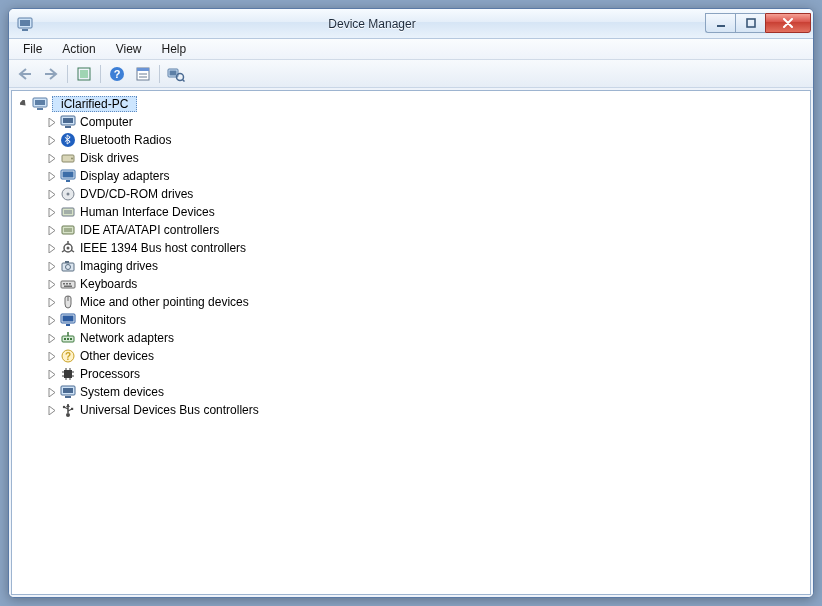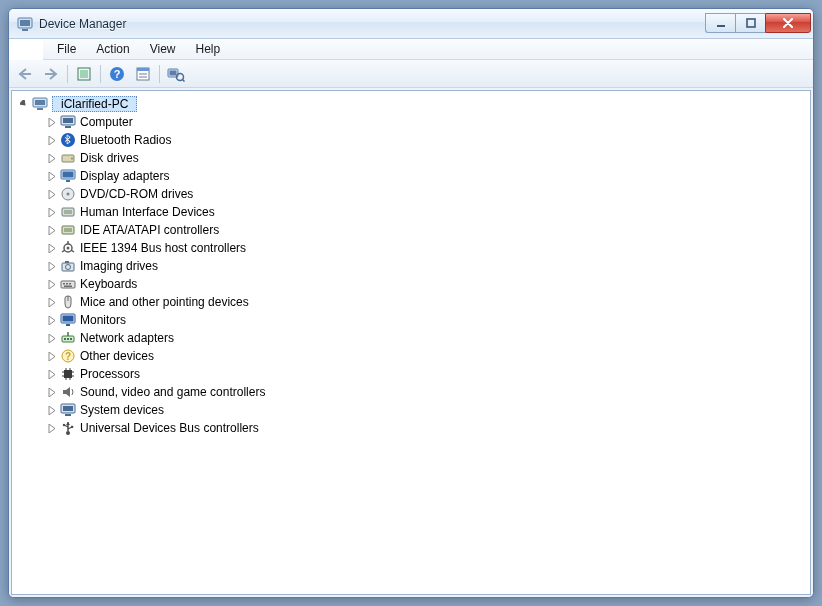--- a/index.html
+++ b/index.html
@@ -33,20 +33,21 @@
     }
     .titlebar .app-icon {
       width: 16px;
       height: 16px;
       margin-right: 6px;
     }
     .titlebar .title {
       flex: 1;
       color: #1e2b3c;
       text-shadow: 0 1px 0 #fff;
+      text-align: center;
     }
     .win-btns { display: flex; gap: 0; margin-left: auto; }
     .win-btn {
       width: 30px;
       height: 20px;
       border: 1px solid #8aa3c0;
       background: linear-gradient(#f3f8fe,#d6e5f5);
       display: flex;
       align-items: center;
       justify-content: center;
@@ -65,21 +66,20 @@
       font-weight: bold;
     }
     
     .menubar {
       height: 21px;
       background: linear-gradient(#fafcfe,#eef3fa);
       border-bottom: 1px solid #d0dae7;
       display: flex;
       align-items: center;
       padding: 0 4px;
-      margin-left: 34px;
     }
     .menu-item {
       padding: 2px 10px;
       color: #1a1a1a;
       cursor: default;
     }
     
     .toolbar {
       height: 28px;
       background: linear-gradient(#f7fafd,#e6edf6);
@@ -491,34 +491,20 @@
           <span class="label">Processors</span>
         </div>
         <div class="tree-node child">
           <span class="expander">
             <svg width="9" height="9" viewBox="0 0 9 9">
               <path d="M1 0 L7 4.5 L1 9 Z" fill="none" stroke="#8a8a8a" stroke-width="1"></path>
             </svg>
           </span>
           <span class="node-icon">
             <svg width="16" height="16" viewBox="0 0 16 16">
-              <path d="M3 6 H6 L10 3 V13 L6 10 H3 Z" fill="#6b6b6b"></path>
-              <path d="M12 5 Q14 8 12 11" fill="none" stroke="#6b6b6b"></path>
-            </svg>
-          </span>
-          <span class="label">Sound, video and game controllers</span>
-        </div>
-        <div class="tree-node child">
-          <span class="expander">
-            <svg width="9" height="9" viewBox="0 0 9 9">
-              <path d="M1 0 L7 4.5 L1 9 Z" fill="none" stroke="#8a8a8a" stroke-width="1"></path>
-            </svg>
-          </span>
-          <span class="node-icon">
-            <svg width="16" height="16" viewBox="0 0 16 16">
               <rect x="1" y="2" width="14" height="9" rx="1" fill="#cfe3f7" stroke="#4a6a92"></rect>
               <rect x="3" y="4" width="10" height="5" fill="#4a6a92"></rect>
               <rect x="5" y="12" width="6" height="2" fill="#4a6a92"></rect>
             </svg>
           </span>
           <span class="label">System devices</span>
         </div>
         <div class="tree-node child">
           <span class="expander">
             <svg width="9" height="9" viewBox="0 0 9 9">

